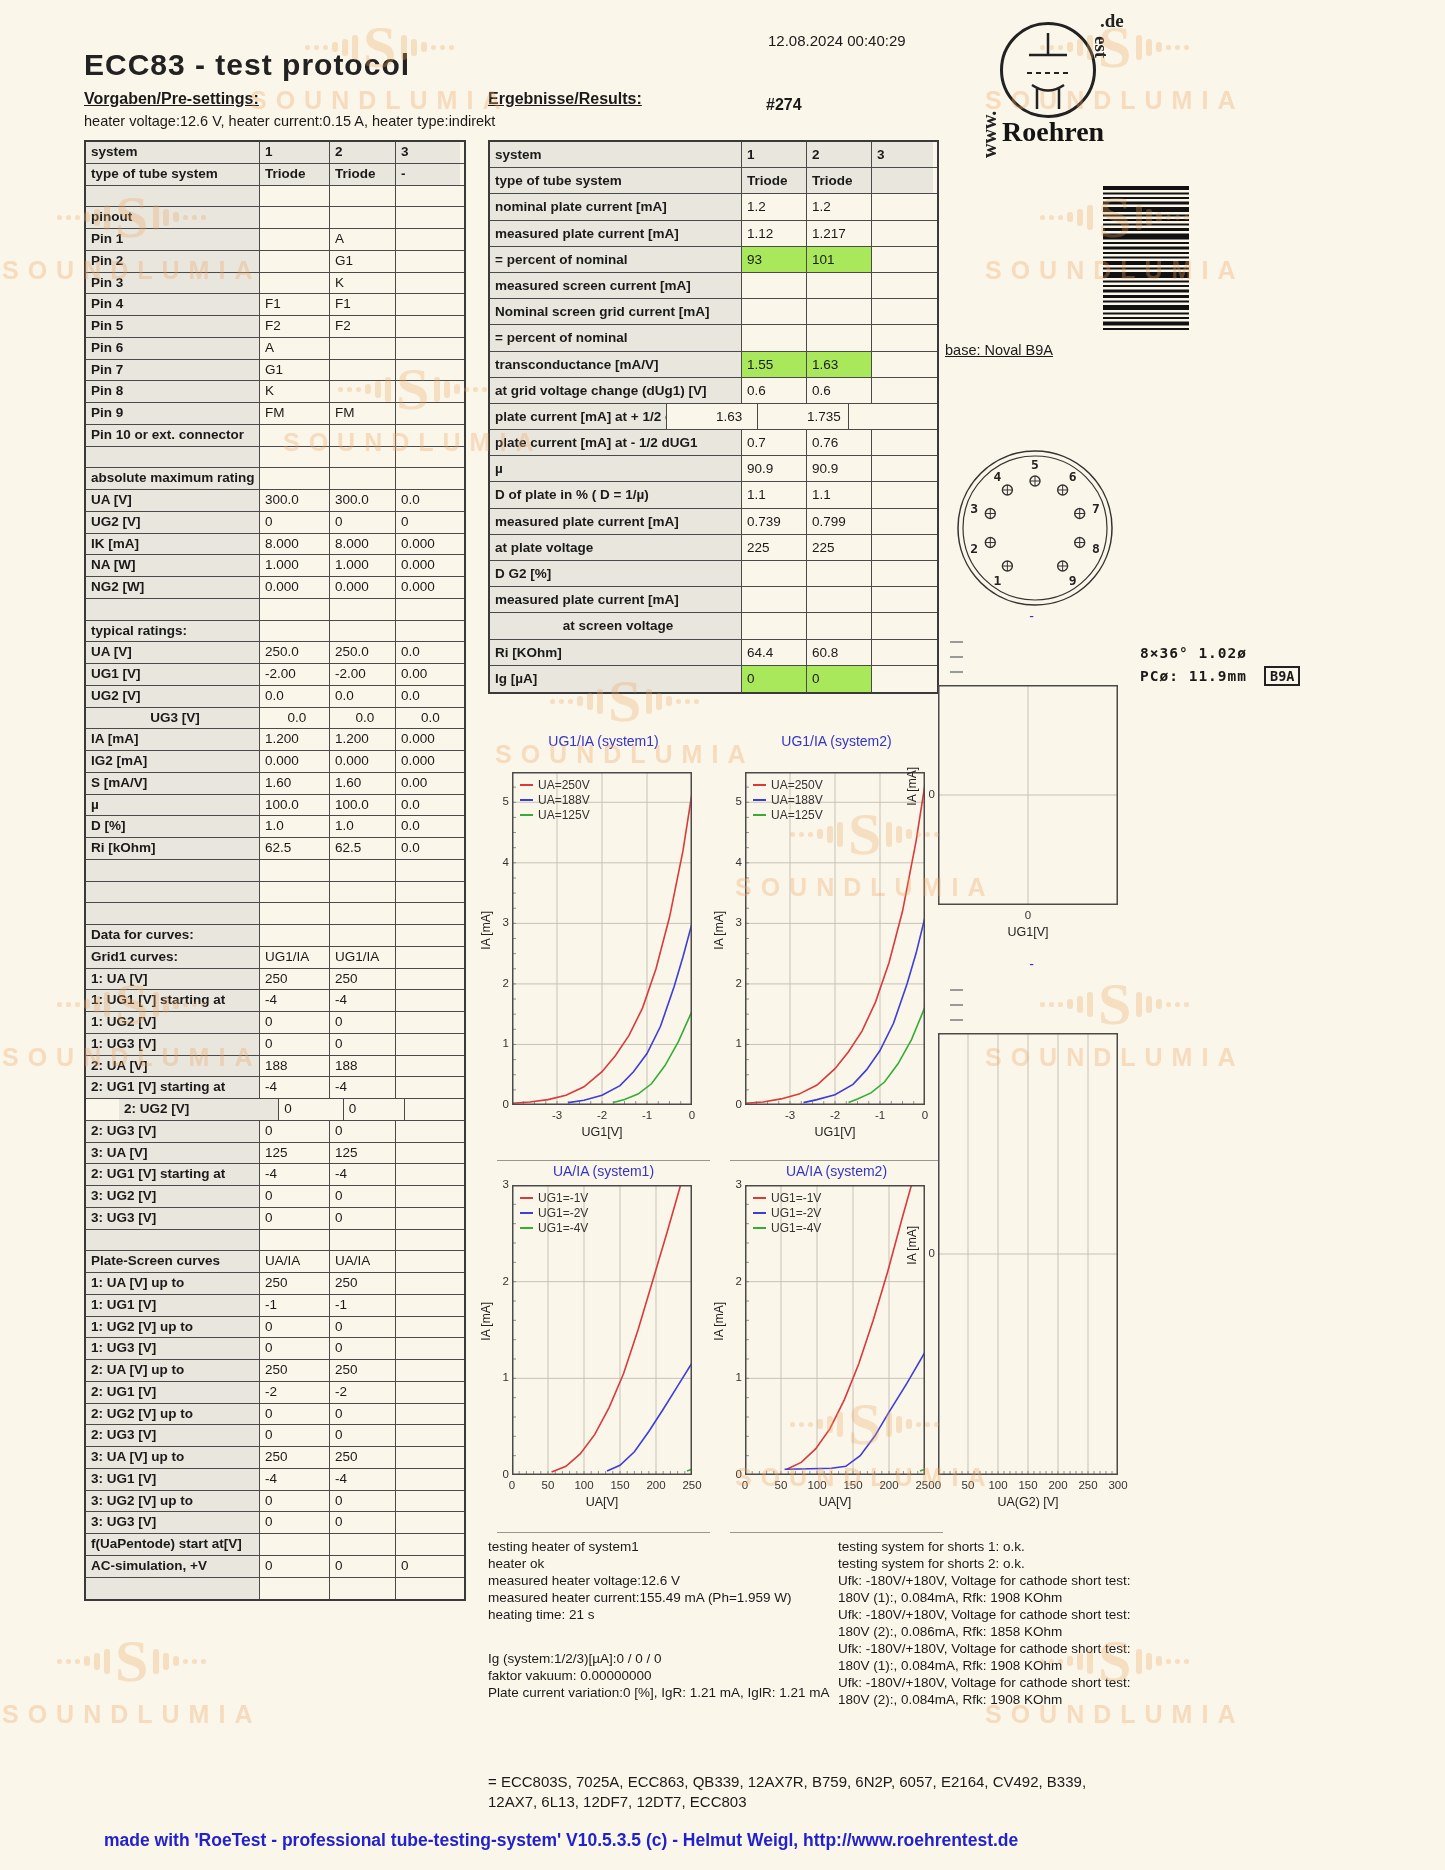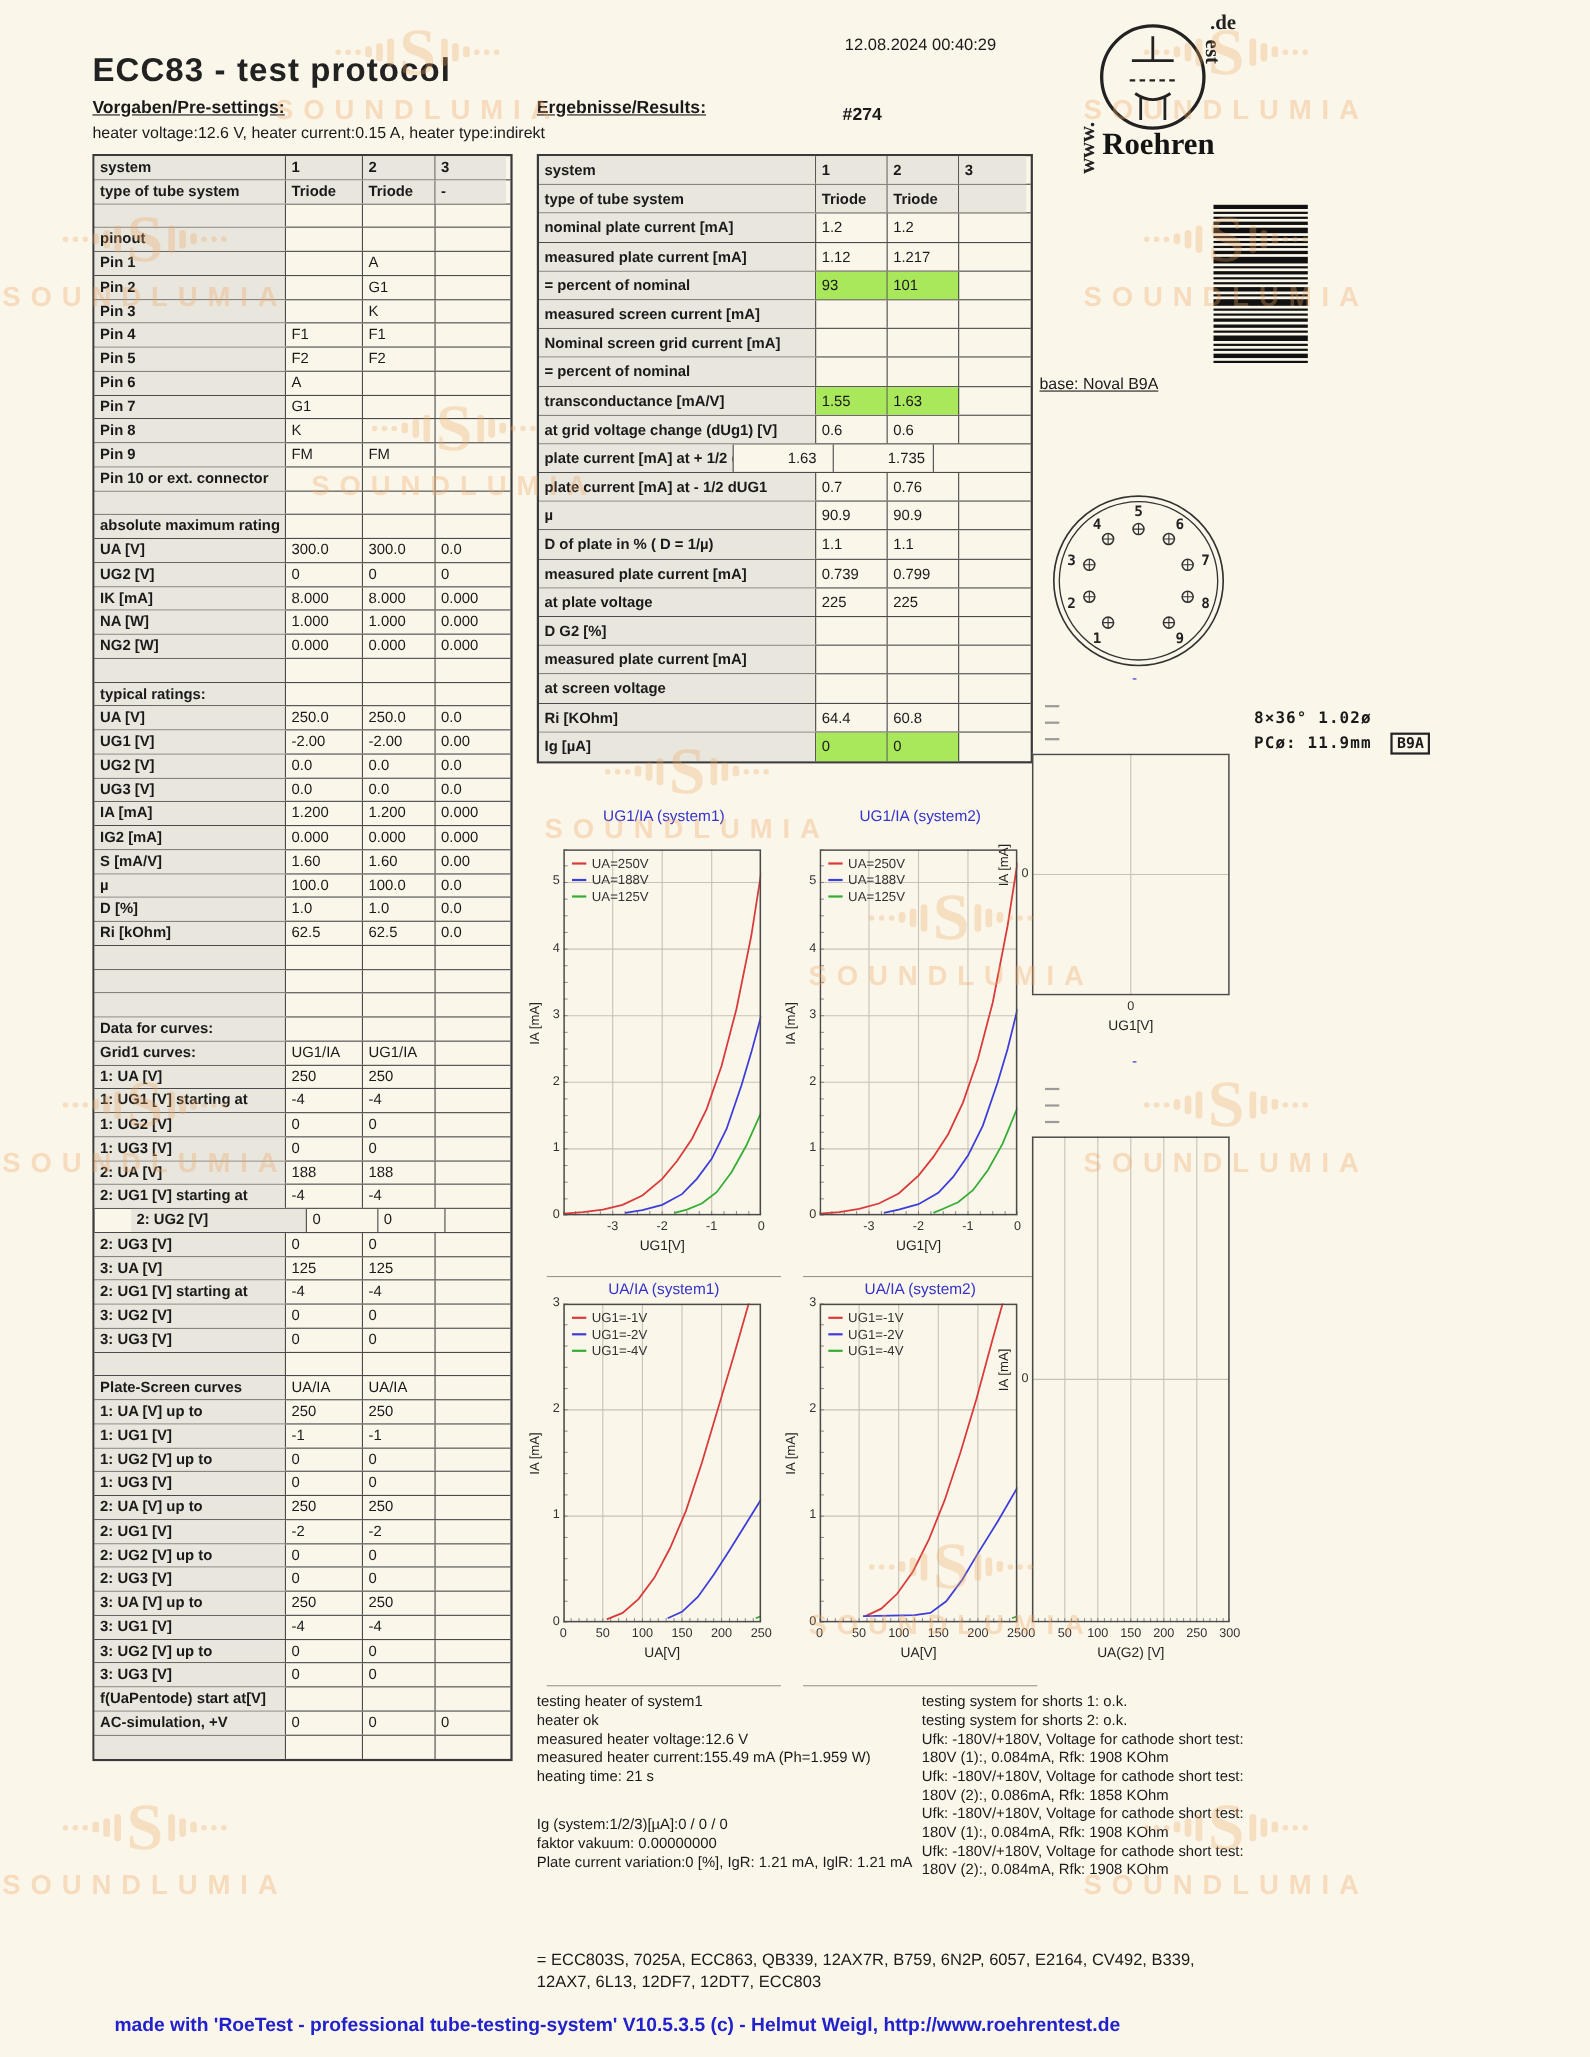--- a/index.html
+++ b/index.html
@@ -271,21 +271,21 @@
         <div class="tcell val" style="width: 70px; line-height: 18.75px;">-2.00</div>
         <div class="tcell val" style="width: 66px; line-height: 18.75px;">-2.00</div>
         <div class="tcell val" style="width: 64px; line-height: 18.75px;">0.00</div>
       </div>
       <div class="trow" style="height: 21.75px;">
         <div class="tcell lab" style="width: 174px; line-height: 18.75px;">UG2 [V]</div>
         <div class="tcell val" style="width: 70px; line-height: 18.75px;">0.0</div>
         <div class="tcell val" style="width: 66px; line-height: 18.75px;">0.0</div>
         <div class="tcell val" style="width: 64px; line-height: 18.75px;">0.0</div>
       </div>
-      <div class="trow" style="height: 21.75px;">
+      <div class="trow" style="height: 21.75px; text-align: center;">
         <div class="tcell lab" style="width: 174px; line-height: 18.75px;">UG3 [V]</div>
         <div class="tcell val" style="width: 70px; line-height: 18.75px;">0.0</div>
         <div class="tcell val" style="width: 66px; line-height: 18.75px;">0.0</div>
         <div class="tcell val" style="width: 64px; line-height: 18.75px;">0.0</div>
       </div>
       <div class="trow" style="height: 21.75px;">
         <div class="tcell lab" style="width: 174px; line-height: 18.75px;">IA [mA]</div>
         <div class="tcell val" style="width: 70px; line-height: 18.75px;">1.200</div>
         <div class="tcell val" style="width: 66px; line-height: 18.75px;">1.200</div>
         <div class="tcell val" style="width: 64px; line-height: 18.75px;">0.000</div>
@@ -628,21 +628,21 @@
         <div class="tcell val" style="width: 65px; line-height: 23.2px;"></div>
         <div class="tcell val" style="width: 65px; line-height: 23.2px;"></div>
         <div class="tcell val" style="width: 61px; line-height: 23.2px;"></div>
       </div>
       <div class="trow" style="height: 26.2px;">
         <div class="tcell lab" style="width: 252px; line-height: 23.2px;">measured plate current [mA]</div>
         <div class="tcell val" style="width: 65px; line-height: 23.2px;"></div>
         <div class="tcell val" style="width: 65px; line-height: 23.2px;"></div>
         <div class="tcell val" style="width: 61px; line-height: 23.2px;"></div>
       </div>
-      <div class="trow" style="height: 26.2px;">
+      <div class="trow" style="height: 26.2px; text-align: center;">
         <div class="tcell lab" style="width: 252px; line-height: 23.2px;">at screen voltage</div>
         <div class="tcell val" style="width: 65px; line-height: 23.2px;"></div>
         <div class="tcell val" style="width: 65px; line-height: 23.2px;"></div>
         <div class="tcell val" style="width: 61px; line-height: 23.2px;"></div>
       </div>
       <div class="trow" style="height: 26.2px;">
         <div class="tcell lab" style="width: 252px; line-height: 23.2px;">Ri [KOhm]</div>
         <div class="tcell val" style="width: 65px; line-height: 23.2px;">64.4</div>
         <div class="tcell val" style="width: 65px; line-height: 23.2px;">60.8</div>
         <div class="tcell val" style="width: 61px; line-height: 23.2px;"></div>

